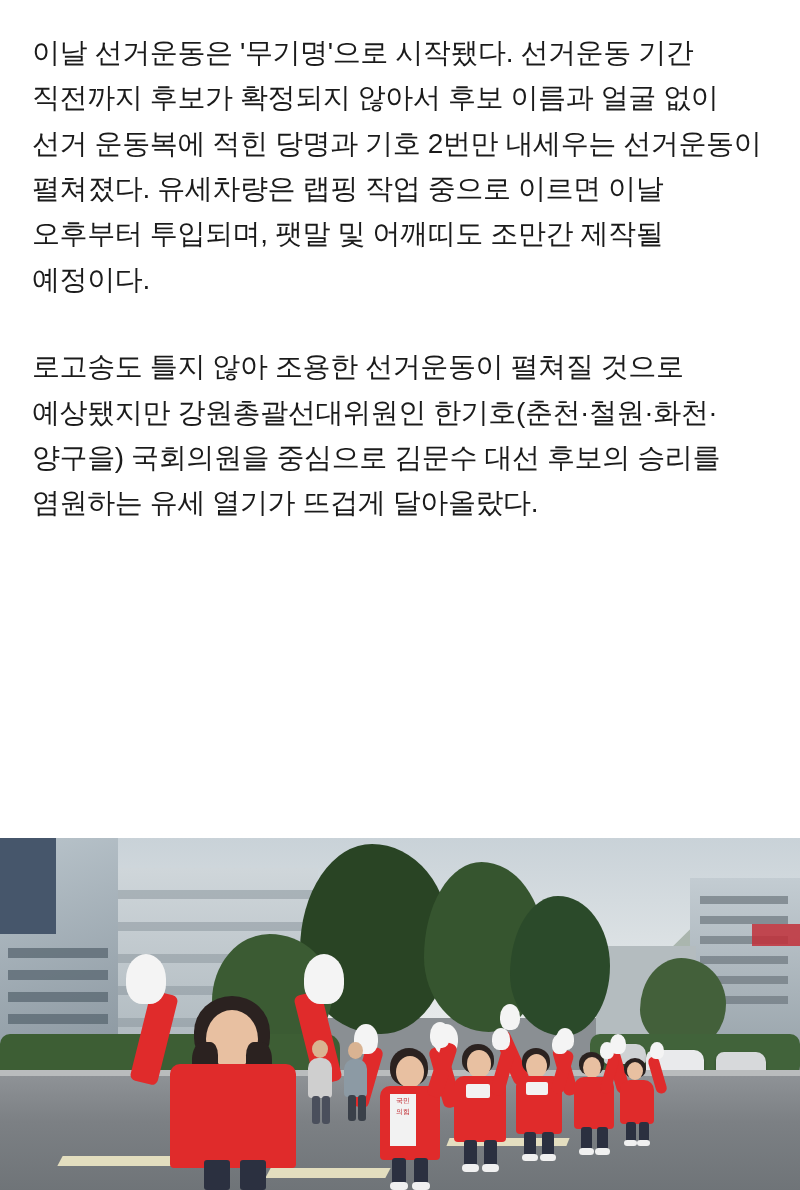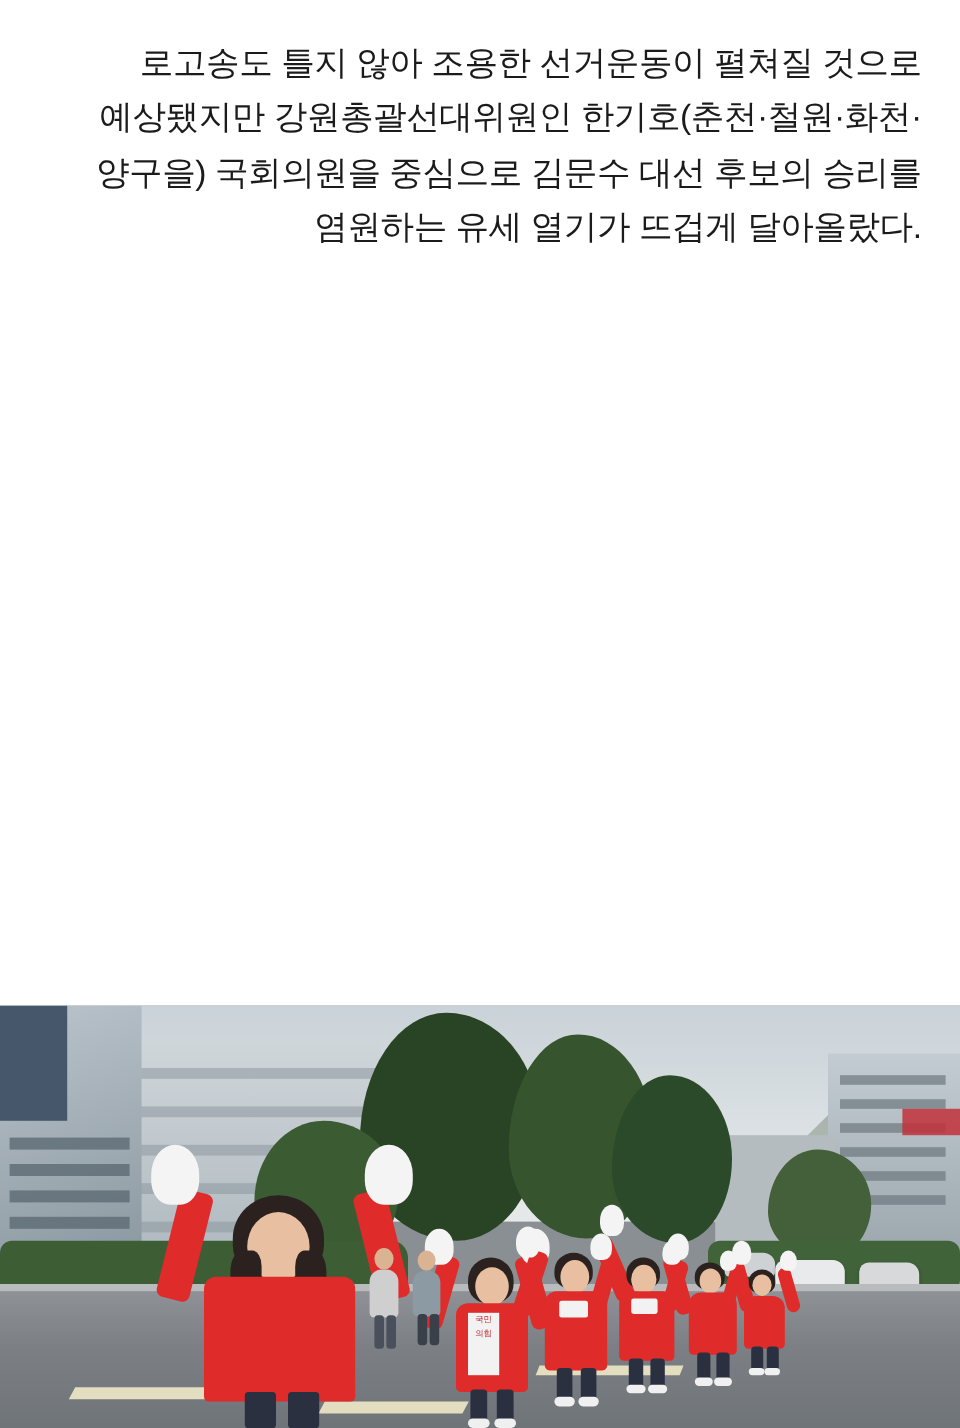--- a/index.html
+++ b/index.html
@@ -21,21 +21,21 @@
   }
   .para {
     font-size: 28px;
     line-height: 1.62;
     color: #1b1b1b;
     letter-spacing: -0.4px;
     margin: 0 0 42px 0;
     word-break: keep-all;
     white-space: normal;
   }
-  .para:last-of-type { margin-bottom: 0; text-align: right; }
+  .para:last-of-type { margin-bottom: 0; }
 
   
   .photo-wrap {
     position: absolute;
     left: 0;
     top: 838px;
     width: 800px;
     height: 352px;
     overflow: hidden;
     background: #8a8f93;
@@ -222,20 +222,21 @@
     text-align: center;
     width: 100%;
     top: 3px;
     font-family: "Liberation Sans", sans-serif;
   }
 </style>
 </head>
 <body>
 
 <div class="article">
+  <p class="para">이날 선거운동은 '무기명'으로 시작됐다. 선거운동 기간 직전까지 후보가 확정되지 않아서 후보 이름과 얼굴 없이 선거 운동복에 적힌 당명과 기호 2번만 내세우는 선거운동이 펼쳐졌다. 유세차량은 랩핑 작업 중으로 이르면 이날 오후부터 투입되며, 팻말 및 어깨띠도 조만간 제작될 예정이다.</p>
   <p class="para">로고송도 틀지 않아 조용한 선거운동이 펼쳐질 것으로 예상됐지만 강원총괄선대위원인 한기호(춘천·철원·화천·양구을) 국회의원을 중심으로 김문수 대선 후보의 승리를 염원하는 유세 열기가 뜨겁게 달아올랐다.</p>
 </div>
 
 <div class="photo-wrap">
   <div class="photo">
 
     <div class="sky"></div>
     <div class="mountain"></div>
 
     <div class="bldg-right">

